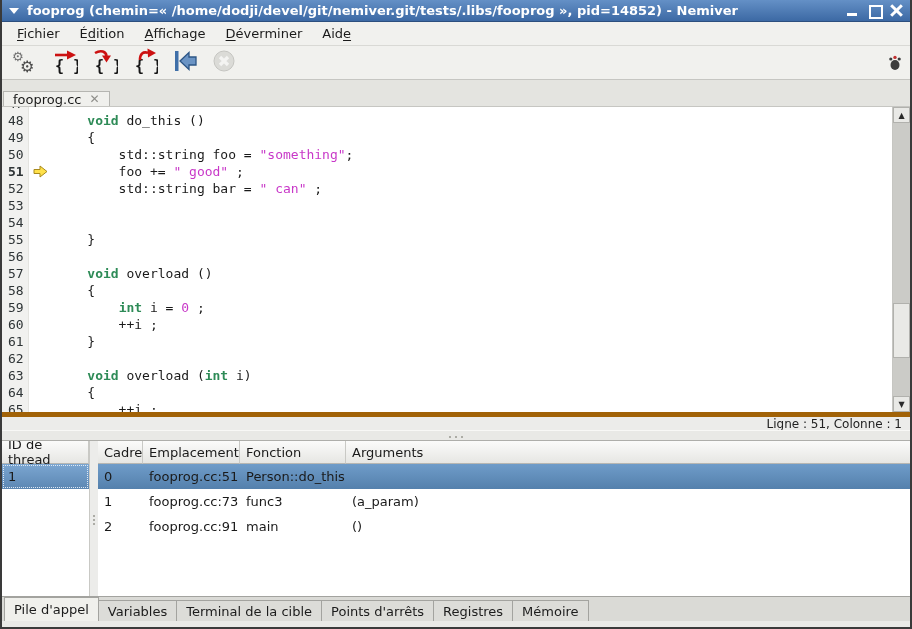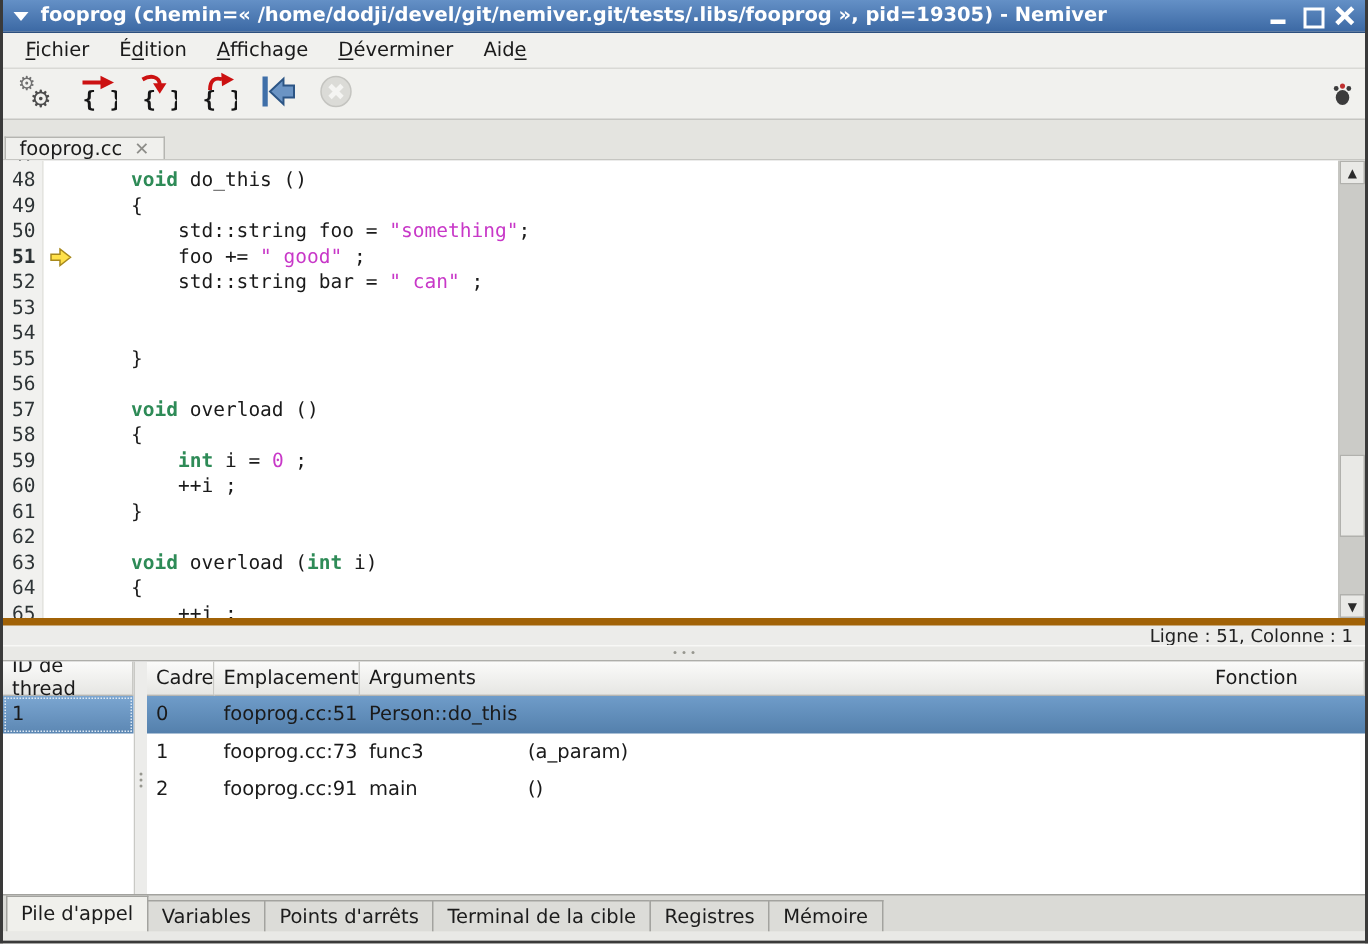--- a/index.html
+++ b/index.html
@@ -94,21 +94,21 @@
   .ptab.active{height:24px;background:#f0f0ec;}
   .footer{flex:1;background:#e9e9e6;}
 </style>
 </head>
 <body>
 
 <div class="window">
 
   <div class="titlebar">
     <span class="win-menu-tri"></span>
-    <span class="title-text">fooprog (chemin=« /home/dodji/devel/git/nemiver.git/tests/.libs/fooprog », pid=19305) - Nemiver</span>
+    <span class="title-text">fooprog (chemin=« /home/dodji/devel/git/nemiver.git/tests/.libs/fooprog », pid=14852) - Nemiver</span>
     <span class="win-btns">
       <span class="wbtn wbtn-min"></span>
       <span class="wbtn wbtn-max"></span>
       <span class="wbtn wbtn-close"></span>
     </span>
   </div>
 
   <div class="menubar">
       <div class="menu-item"><span></span><u>F</u><span>ichier</span></div>
       <div class="menu-item"><span>É</span><u>d</u><span>ition</span></div>
@@ -310,25 +310,25 @@
         </span>
     </div>
     <div class="stack-panel">
       <div class="stack-head">
         <div class="col-head c-frame">
             <span>Cadre</span>
           </div>
         <div class="col-head c-loc">
             <span>Emplacement</span>
           </div>
+        <div class="col-head c-func">
+            <span>Fonction</span>
+          </div>
         <div class="col-head c-args">
             <span>Arguments</span>
-          </div>
-        <div class="col-head c-func">
-            <span>Fonction</span>
           </div>
       </div>
       <div class="tree-rows">
           <div class="stack-row selected">
             <span class="c-frame">0</span>
             <span class="c-loc">fooprog.cc:51</span>
             <span class="c-func">Person::do_this</span>
           </div>
           <div class="stack-row">
             <span class="c-frame">1</span>
@@ -342,21 +342,21 @@
             <span class="c-func">main</span>
             <span class="c-args">()</span>
           </div>
         </div>
     </div>
   </div>
 
   <div class="tabsrow">
       <div class="ptab active">Pile d'appel</div>
       <div class="ptab">Variables</div>
+      <div class="ptab">Terminal de la cible</div>
       <div class="ptab">Points d'arrêts</div>
-      <div class="ptab">Terminal de la cible</div>
       <div class="ptab">Registres</div>
       <div class="ptab">Mémoire</div>
     </div>
 
   <div class="footer"></div>
 
 </div>
 
 </body></html>

